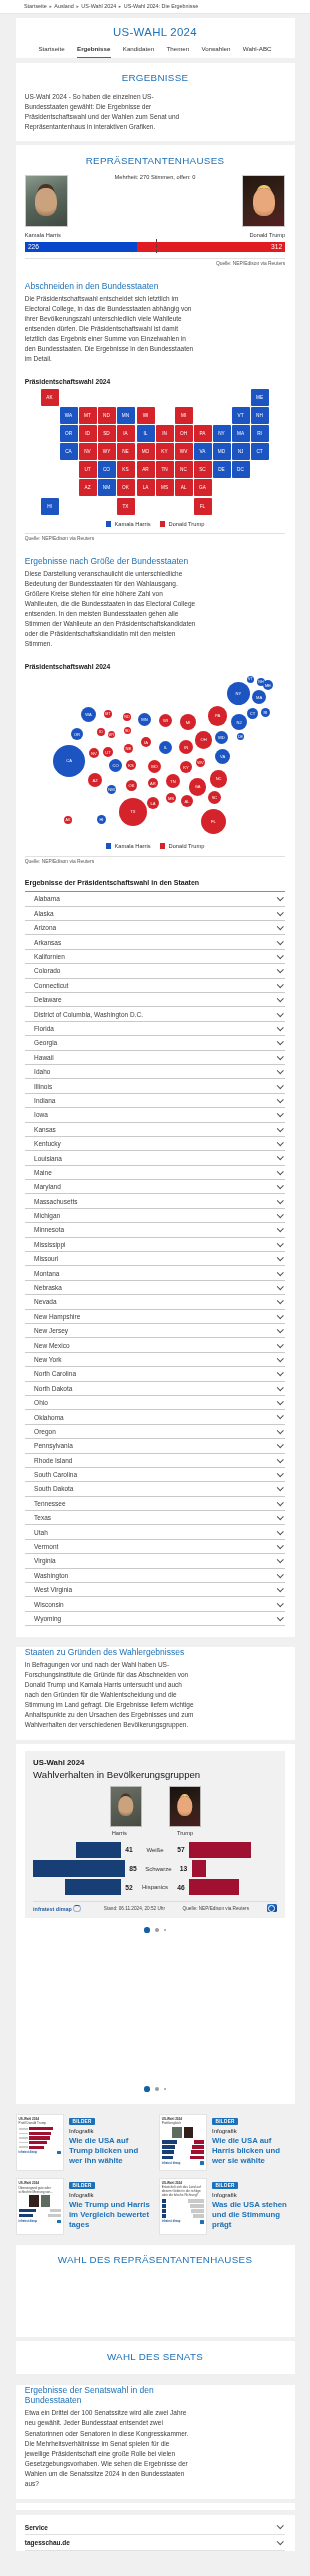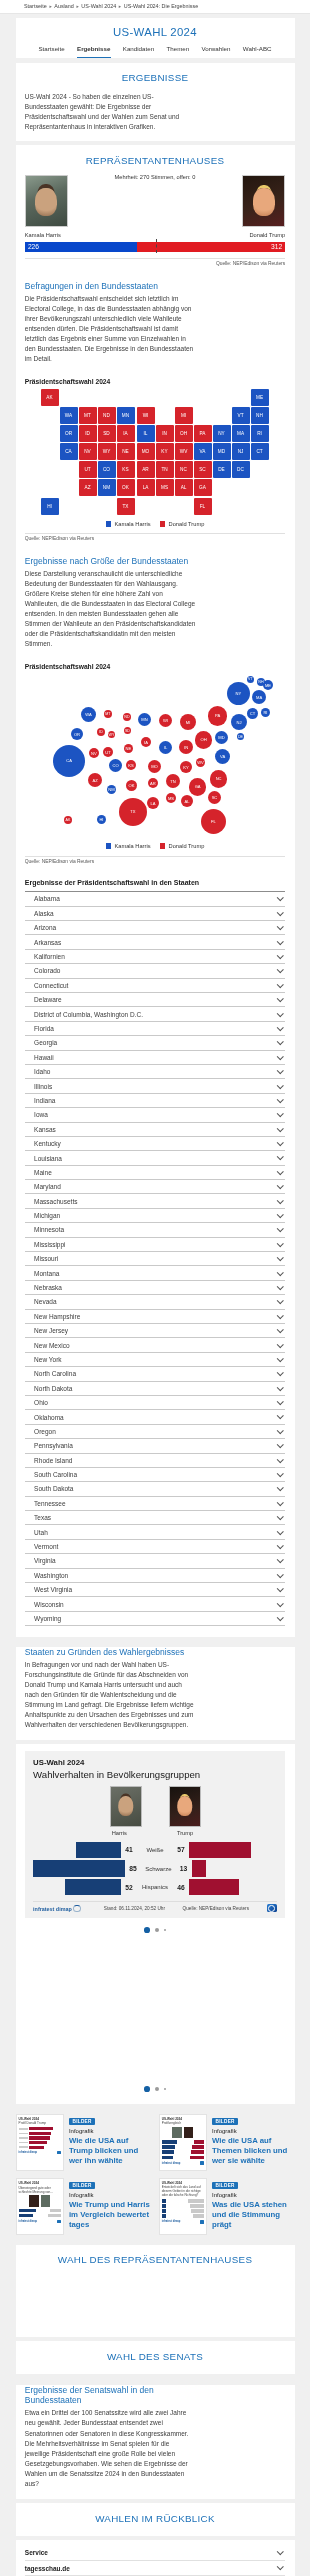--- a/index.html
+++ b/index.html
@@ -176,21 +176,21 @@
           <span>226</span>
         </div>
       <div class="ev-right">
           <span>312</span>
         </div>
       <div class="maj-marker" style="left:50.2%"></div>
     </div>
     <div class="divider"></div>
     <div class="source right">Quelle: NEP/Edison via Reuters</div>
 
-    <h3 class="blue-h narrow">Befragungen in den Bundesstaaten</h3>
+    <h3 class="blue-h narrow">Abschneiden in den Bundesstaaten</h3>
     <p class="para narrow">Die Präsidentschaftswahl entscheidet sich letztlich im Electoral College, in das die Bundesstaaten abhängig von ihrer Bevölkerungszahl unterschiedlich viele Wahlleute entsenden dürfen. Die Präsidentschaftswahl ist damit letztlich das Ergebnis einer Summe von Einzelwahlen in den Bundesstaaten. Die Ergebnisse in den Bundesstaaten im Detail.</p>
 
     <div class="bold-label">Präsidentschaftswahl 2024</div>
     <div class="tilemap" id="tilemap">
         <div class="tile" style="left: 0px; top: 0px; background: rgb(213, 35, 43);">AK</div>
         <div class="tile" style="left: 210px; top: 0px; background: rgb(28, 84, 194);">ME</div>
         <div class="tile" style="left: 19px; top: 18px; background: rgb(28, 84, 194);">WA</div>
         <div class="tile" style="left: 38px; top: 18px; background: rgb(213, 35, 43);">MT</div>
         <div class="tile" style="left: 57px; top: 18px; background: rgb(213, 35, 43);">ND</div>
         <div class="tile" style="left: 76px; top: 18px; background: rgb(28, 84, 194);">MN</div>
@@ -662,21 +662,21 @@
             </div>
         </div>
         <div class="thumb-foot">
             <span class="fl">infratest dimap</span>
             <span class="fa"></span>
           </div>
       </div>
       <div class="teaser-body">
         <span class="badge">BILDER</span>
         <p class="kicker">Infografik</p>
-        <p class="teaser-title">Wie die USA auf Themen blicken und wer sie wählte</p>
+        <p class="teaser-title">Wie die USA auf Harris blicken und wer sie wählte</p>
       </div>
     </div>
     <div class="teaser">
       <div class="thumb">
         <p class="tt">US-Wahl 2024</p>
         <p class="ts">Überwiegend gute oder schlechte Meinung von...</p>
         <div class="mini-photos">
             <i class="mt"></i>
             <i class="mh"></i>
           </div>
@@ -745,21 +745,20 @@
     <h2 class="sec-title">WAHL DES SENATS</h2>
     <div class="empty-short"></div>
   </section>
 
   <section class="card" style="padding-bottom:10.3px;">
     <h3 class="blue-h narrow" style="margin-top:11.4px">Ergebnisse der Senatswahl in den Bundesstaaten</h3>
     <p class="para narrow">Etwa ein Drittel der 100 Senatssitze wird alle zwei Jahre neu gewählt. Jeder Bundesstaat entsendet zwei Senatorinnen oder Senatoren in diese Kongresskammer. Die Mehrheitsverhältnisse im Senat spielen für die jeweilige Präsidentschaft eine große Rolle bei vielen Gesetzgebungsvorhaben. Wie sehen die Ergebnisse der Wahlen um die Senatssitze 2024 in den Bundesstaaten aus?</p>
   </section>
 
   <section class="card">
-    <h2 class="sec-title">WAHLEN IM RÜCKBLICK</h2>
     <div class="empty-short"></div>
   </section>
 
   <footer class="card">
     <div id="footer-groups">
         <div class="f-row">
           <span>Service</span>
           <span class="chev"></span>
         </div>
         <div class="f-row">

